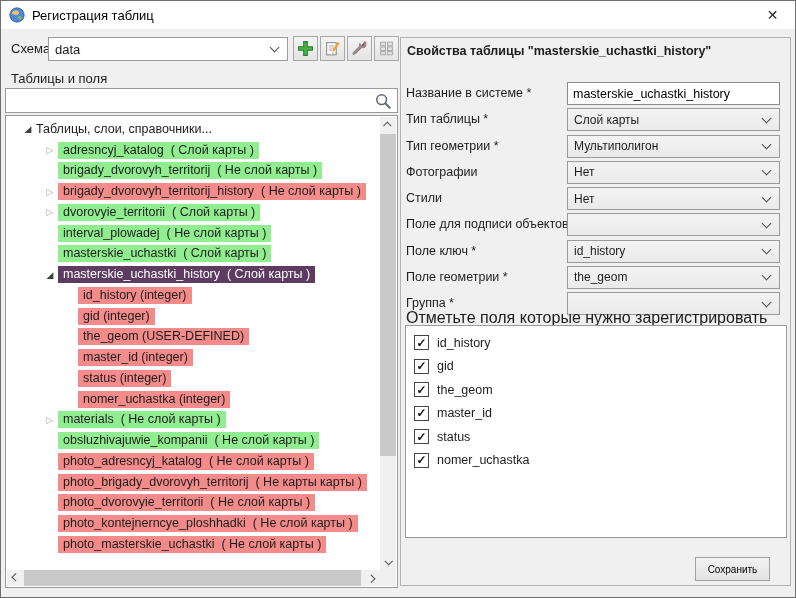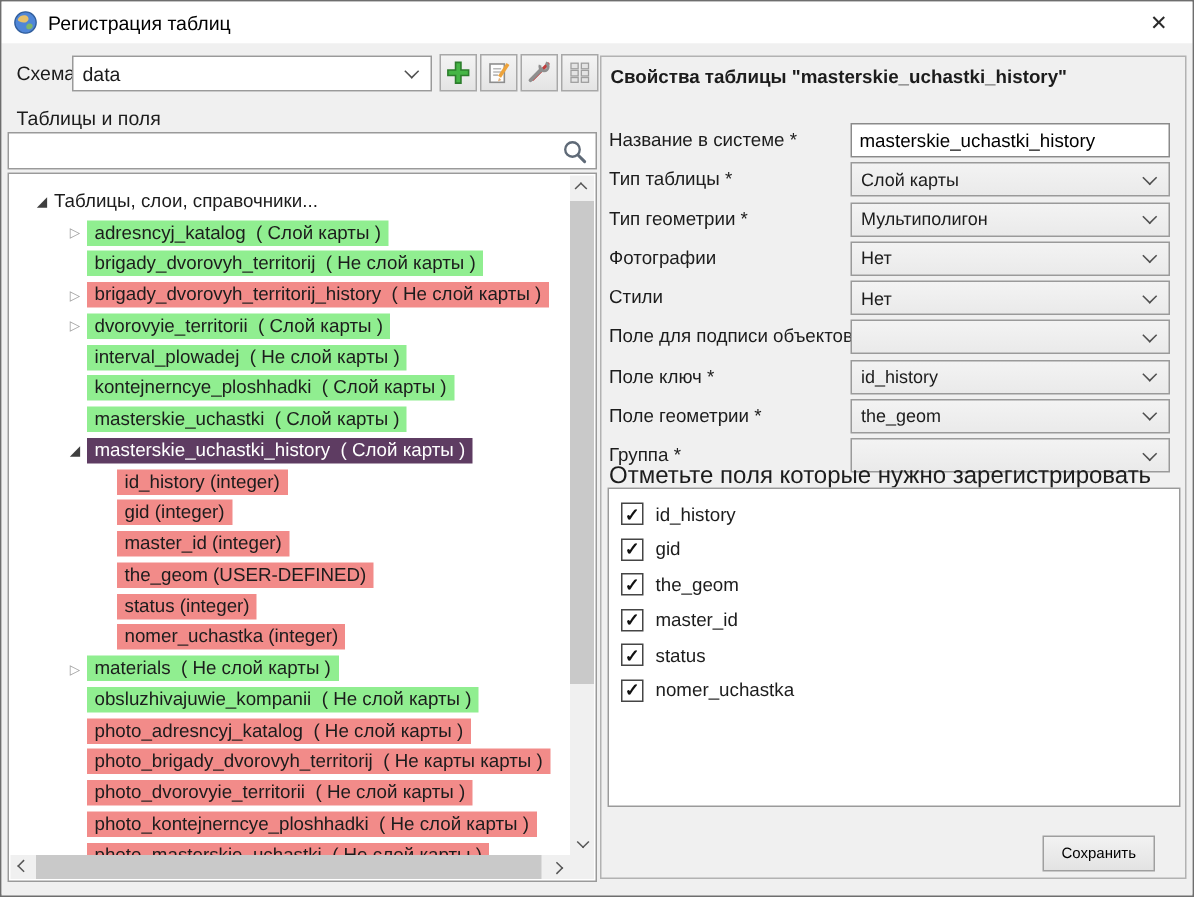--- a/index.html
+++ b/index.html
@@ -26,21 +26,21 @@
               border:1px solid #a8a8a8; display:flex; align-items:center; justify-content:center; padding:0; }
   .tool-btn svg { width:17px; height:17px; }
   .tables-label { position:absolute; left:10px; top:42px; }
   .search-box { position:absolute; left:4px; top:59px; width:393px; height:25px; background:#fff;
                 border:1px solid #9a9a9a; display:flex; align-items:center; }
   .search-box input { flex:1; border:none; outline:none; height:100%; font:inherit; padding:0 6px; background:transparent; }
   .search-box svg { width:18px; height:18px; margin-right:5px; flex:0 0 18px; }
 
   
   .tree-box { position:absolute; left:4px; top:86px; width:393px; height:473px; background:#fff; border:1px solid #9a9a9a; }
-  .tree-rows { position:absolute; left:0; top:0; right:0; bottom:0; padding-top:8px; overflow:hidden; }
+  .tree-rows { position:absolute; left:0; top:0; right:0; bottom:0; padding-top:3px; overflow:hidden; }
   .tree-row { height:20.76px; display:flex; align-items:center; white-space:pre; font-size:12.5px; }
   .tree-row.lvl0 { padding-left:14px; }
   .tree-row.lvl1 { padding-left:36px; }
   .tree-row.lvl2 { padding-left:56px; }
   .arrow { width:16px; flex:0 0 16px; font-size:9px; color:#a2a2a2; display:flex; align-items:center; justify-content:center; }
   .arrow.collapsed::before { content:"▷"; }
   .arrow.expanded::before  { content:"◢"; color:#3f3f3f; }
   .hl { padding:1px 5px 2px 5px; }
   .hl.green    { background:#90ee90; }
   .hl.red      { background:#f28b89; }
@@ -170,45 +170,41 @@
           <div class="tree-row lvl1">
             <span class="arrow collapsed"></span>
             <span class="hl green">dvorovyie_territorii  ( Слой карты )</span>
           </div>
           <div class="tree-row lvl1">
             <span class="arrow"></span>
             <span class="hl green">interval_plowadej  ( Не слой карты )</span>
           </div>
           <div class="tree-row lvl1">
             <span class="arrow"></span>
-            <span class="hl green">kontejnerncye_ploshhadki  ( Слой карты )</span>
-          </div>
-          <div class="tree-row lvl1">
-            <span class="arrow"></span>
             <span class="hl green">masterskie_uchastki  ( Слой карты )</span>
           </div>
           <div class="tree-row lvl1">
             <span class="arrow expanded"></span>
             <span class="hl selected">masterskie_uchastki_history  ( Слой карты )</span>
           </div>
           <div class="tree-row lvl2">
             <span class="arrow"></span>
             <span class="hl red">id_history (integer)</span>
           </div>
           <div class="tree-row lvl2">
             <span class="arrow"></span>
             <span class="hl red">gid (integer)</span>
           </div>
           <div class="tree-row lvl2">
             <span class="arrow"></span>
+            <span class="hl red">the_geom (USER-DEFINED)</span>
+          </div>
+          <div class="tree-row lvl2">
+            <span class="arrow"></span>
             <span class="hl red">master_id (integer)</span>
-          </div>
-          <div class="tree-row lvl2">
-            <span class="arrow"></span>
-            <span class="hl red">the_geom (USER-DEFINED)</span>
           </div>
           <div class="tree-row lvl2">
             <span class="arrow"></span>
             <span class="hl red">status (integer)</span>
           </div>
           <div class="tree-row lvl2">
             <span class="arrow"></span>
             <span class="hl red">nomer_uchastka (integer)</span>
           </div>
           <div class="tree-row lvl1">

